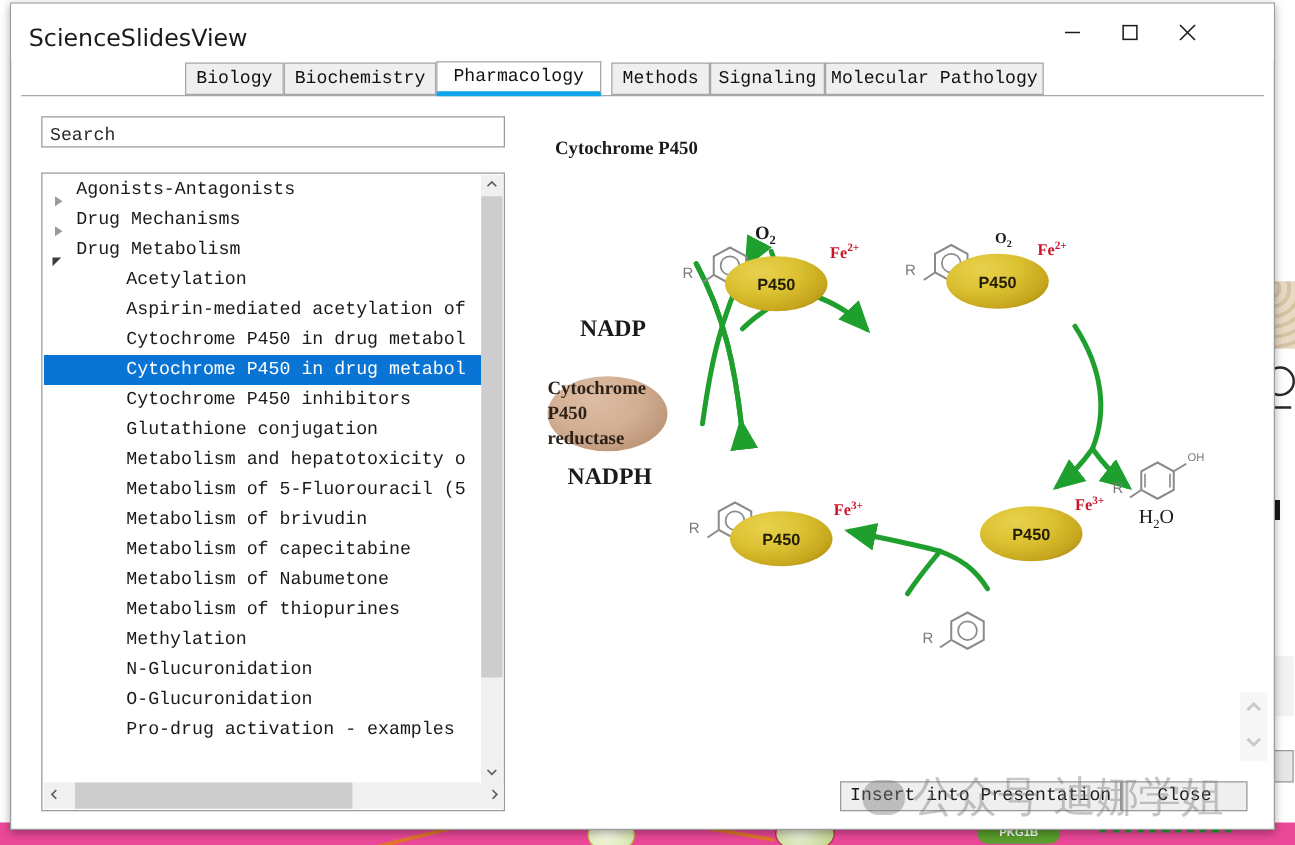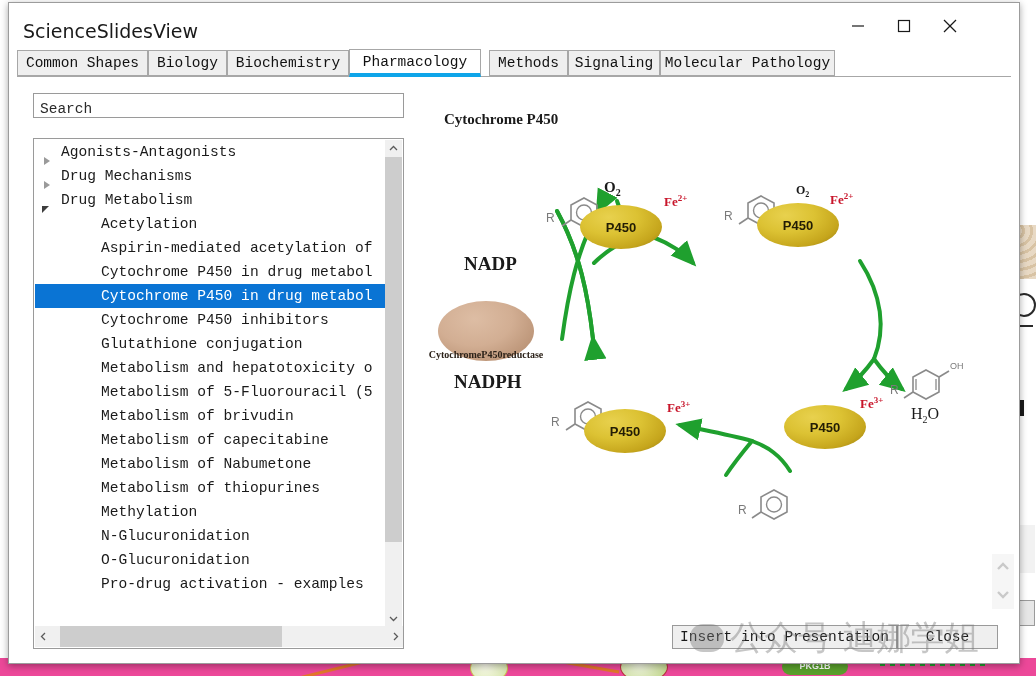--- a/index.html
+++ b/index.html
@@ -145,23 +145,23 @@
   .oval-p450{
     position:absolute;width:82px;height:44px;border-radius:50%;
     background:radial-gradient(ellipse at 35% 28%, #e8d14e 0%, #dcc233 38%, #c5a51c 72%, #8f7410 100%);
     display:flex;align-items:center;justify-content:center;
     font-family:"Liberation Sans",sans-serif;font-weight:bold;
     font-size:13px;color:#231d05;
   }
   #reductase{
     position:absolute;left:26px;top:218px;width:96px;height:60px;border-radius:50%;
     background:radial-gradient(ellipse at 38% 30%, #ddbda4 0%, #d2ae93 45%, #bb9477 80%, #a37e63 100%);
-    display:flex;flex-direction:row;align-items:flex-end;justify-content:center;
+    display:flex;flex-direction:column;align-items:flex-start;justify-content:center;
     font-family:"Liberation Serif",serif;font-weight:bold;
-    font-size:10px;color:#2b2118;line-height:1.35;
+    font-size:15px;color:#2b2118;line-height:1.35;
   }
   .benz{position:absolute;}
   .rlabel{position:absolute;font-family:"Liberation Sans",sans-serif;
     font-size:12px;color:#7a7a7a;}
   
   .dlg-btn{
     position:absolute;height:24px;
     display:flex;align-items:center;justify-content:center;
     background:#efefef;border:1px solid #9a9a9a;box-sizing:border-box;
     font-family:"Liberation Mono","DejaVu Sans Mono",monospace;
@@ -247,21 +247,20 @@
       <span>
         <svg width="18" height="18" viewBox="0 0 18 18">
             <line x1="3" y1="3" x2="15" y2="15" stroke="#1a1a1a" stroke-width="1.3"></line>
             <line x1="15" y1="3" x2="3" y2="15" stroke="#1a1a1a" stroke-width="1.3"></line>
           </svg>
       </span>
     </div>
   </div>
 
   <div id="tabstrip">
-      <div class="tab" style="left: 0px; width: 131px;">Common Shapes</div>
       <div class="tab" style="left: 131px; width: 79px;">Biology</div>
       <div class="tab" style="left: 210px; width: 122px;">Biochemistry</div>
       <div class="tab active" style="left: 332px; width: 132px;">Pharmacology</div>
       <div class="tab" style="left: 472px; width: 79px;">Methods</div>
       <div class="tab" style="left: 551px; width: 92px;">Signaling</div>
       <div class="tab" style="left: 643px; width: 175px;">Molecular Pathology</div>
     </div>
 
   <div id="search-box">
     <span id="search-text">Search</span>

